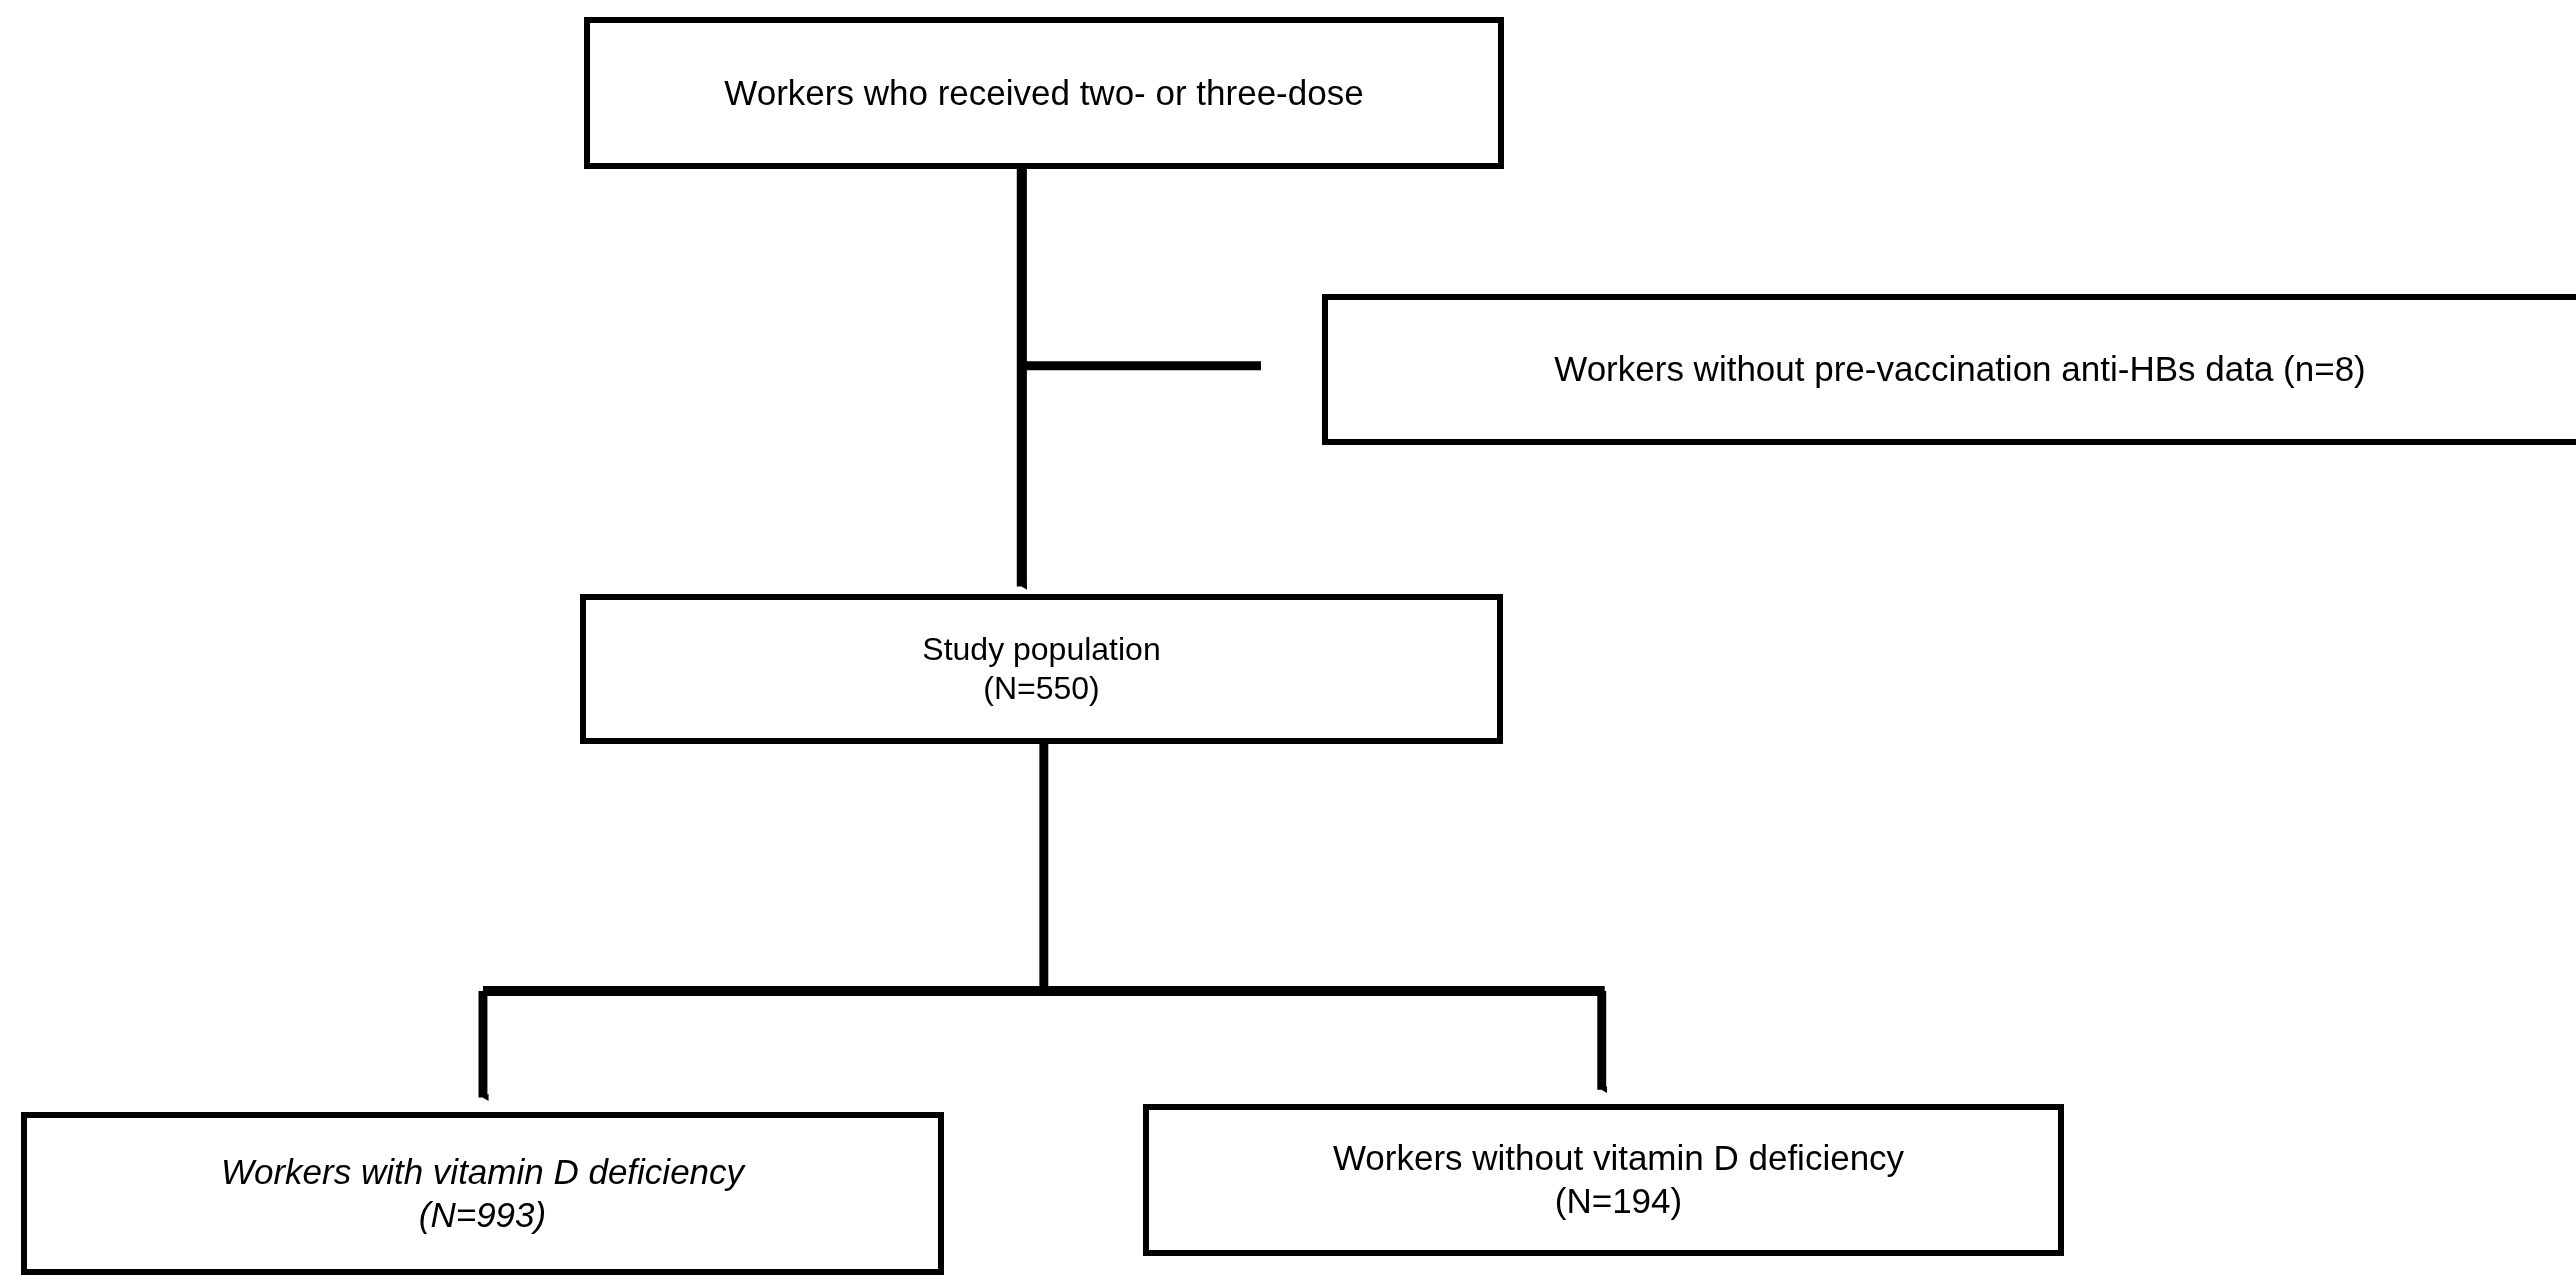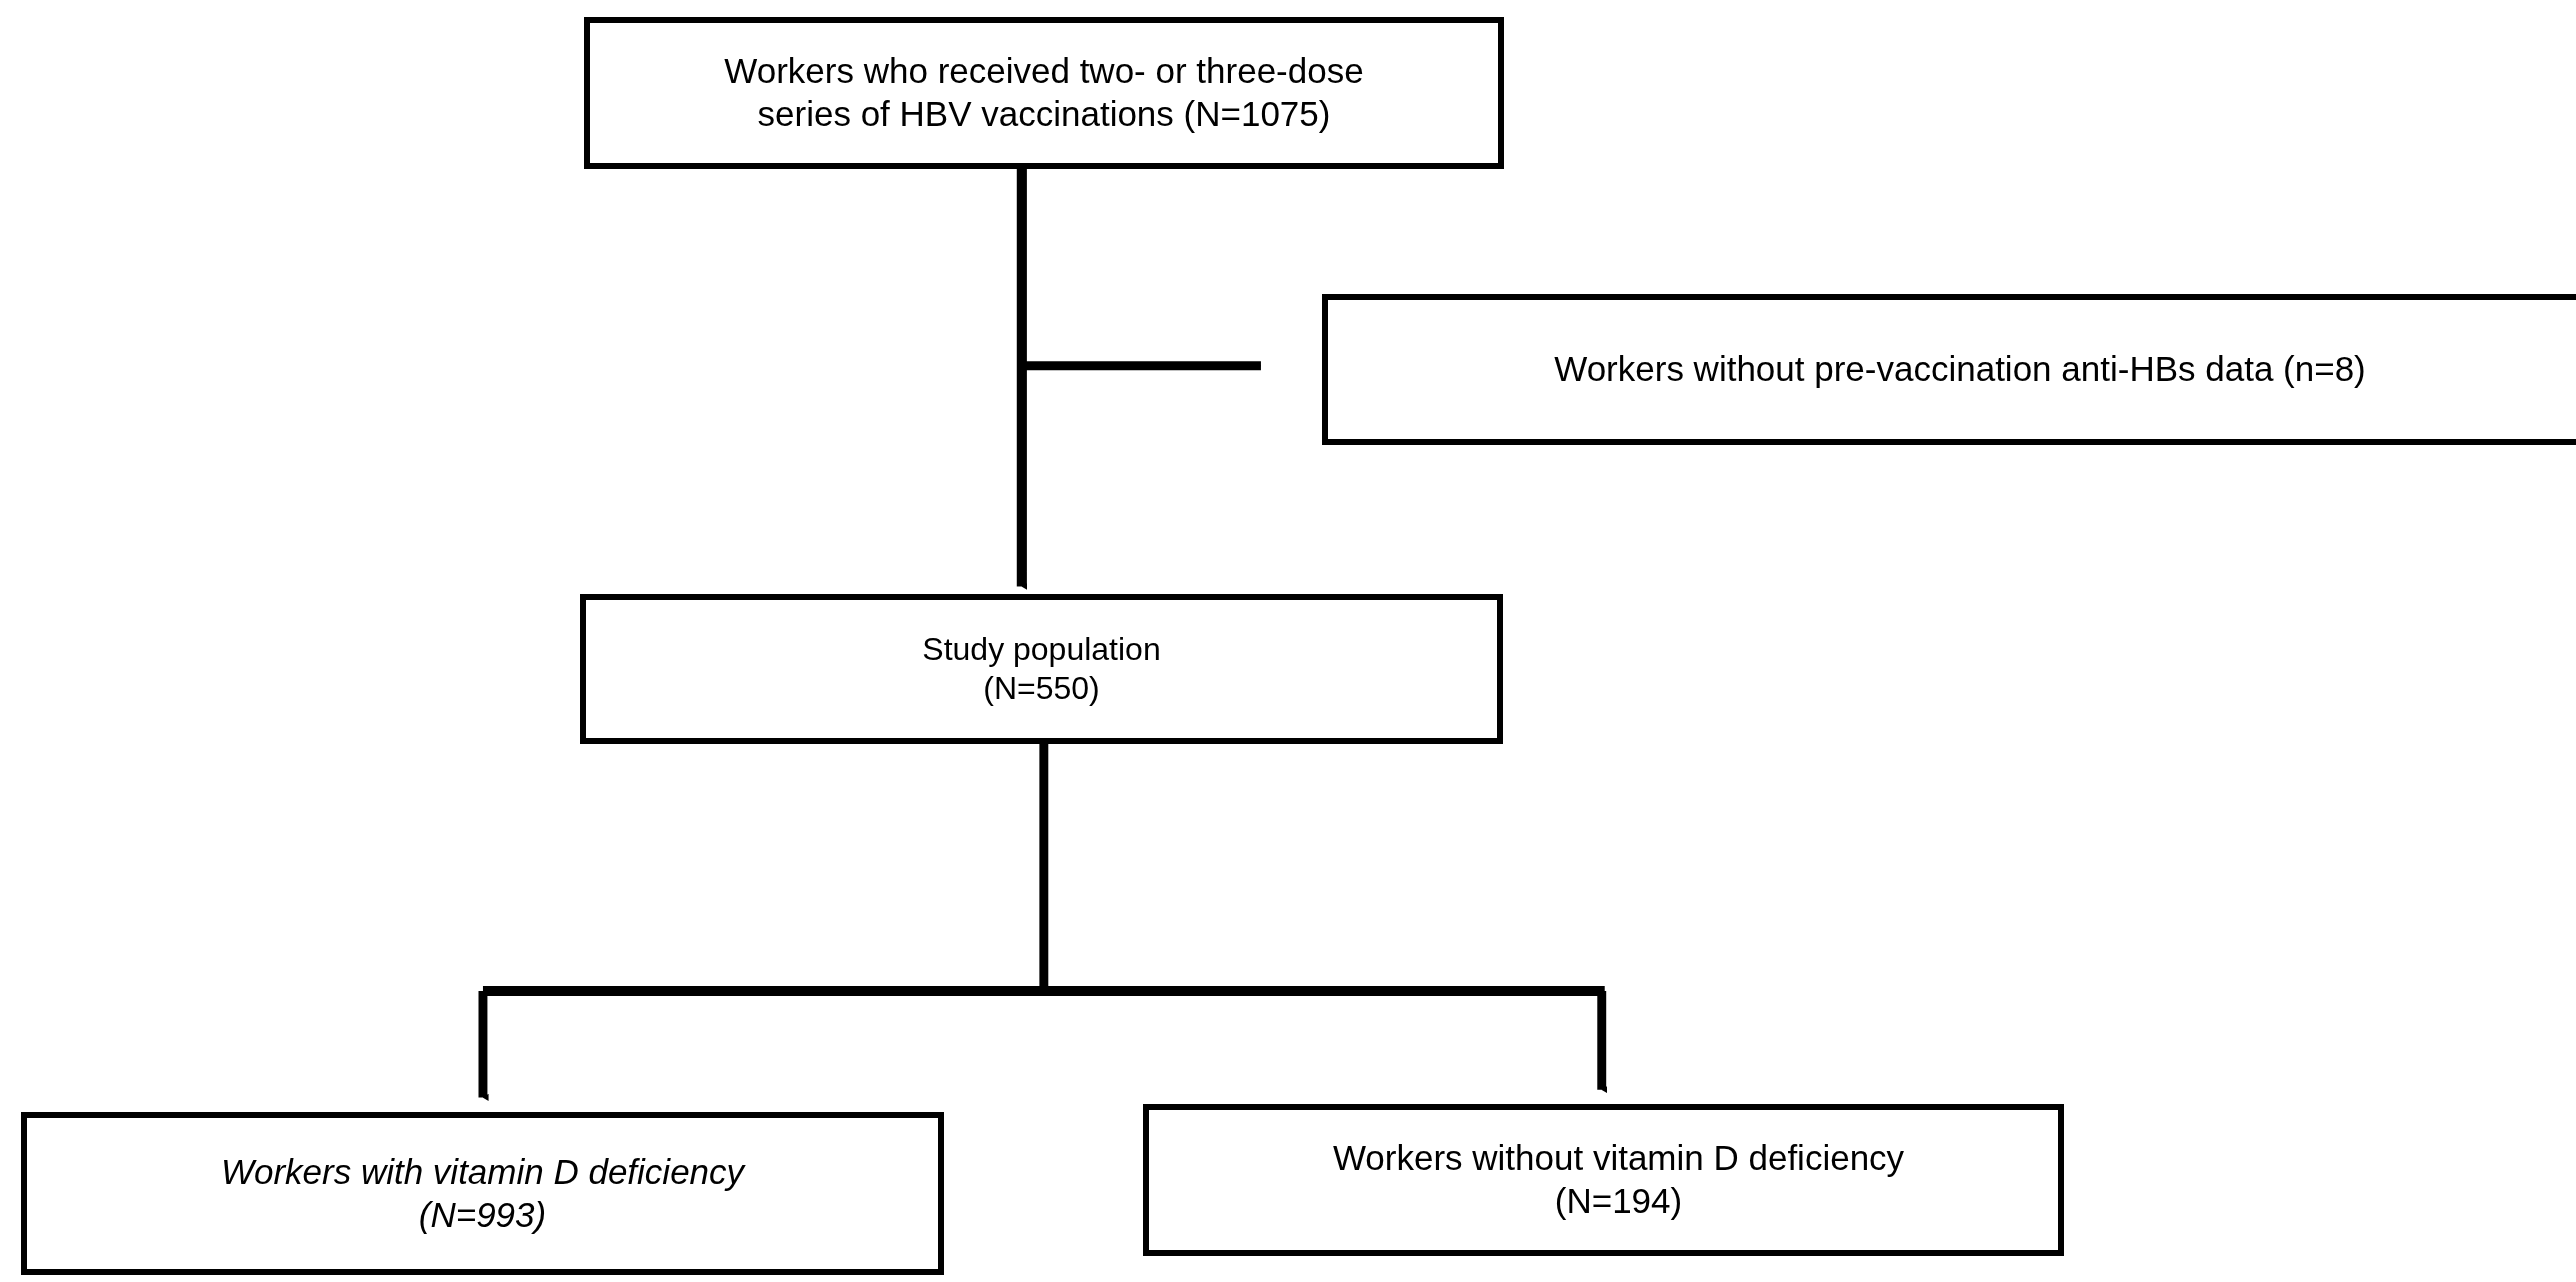--- a/index.html
+++ b/index.html
@@ -103,21 +103,20 @@
       <path d="M812,1666 L812,1845" stroke="#000000" stroke-width="15" fill="none" marker-end="url(#arrowDown)"></path>
     </g>
 
     <g>
       <path d="M2693,1666 L2693,1832" stroke="#000000" stroke-width="15" fill="none" marker-end="url(#arrowDown)"></path>
     </g>
   </svg>
 
   <div class="node" id="node-enrolled">
     <span class="line">Workers who received two- or three-dose</span>
-    <span class="line">series of HBV vaccinations (N=1075)</span>
   </div>
 
   <div class="node" id="node-excluded">
     <span class="line">Workers without pre-vaccination anti-HBs data (n=8)</span>
   </div>
 
   <div class="node" id="node-study-population">
     <span class="line">Study population</span>
     <span class="line">(N=550)</span>
   </div>

